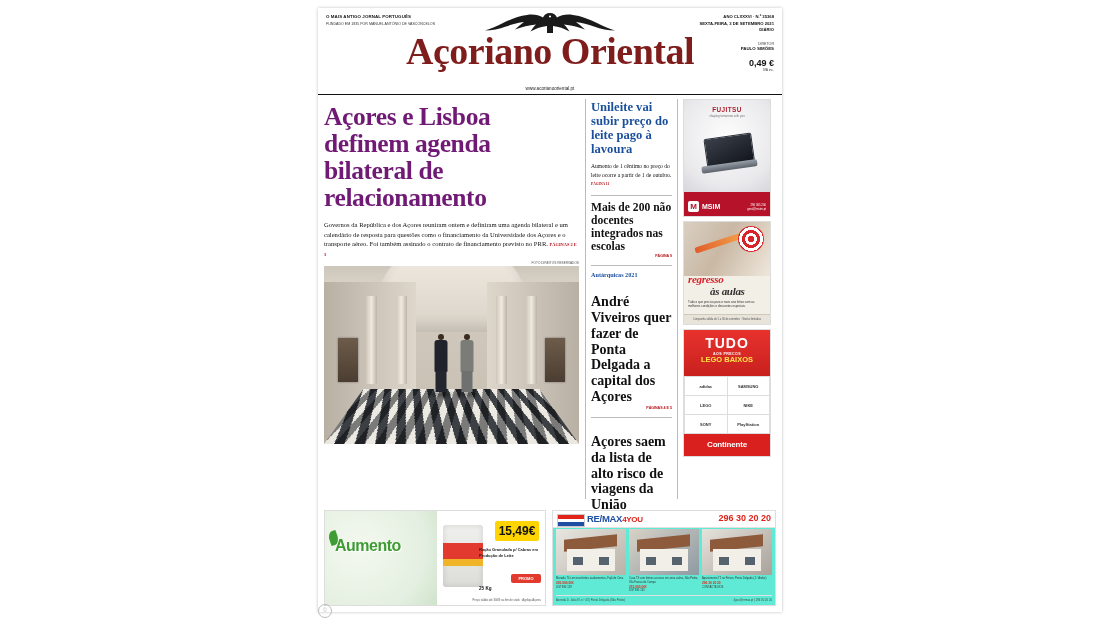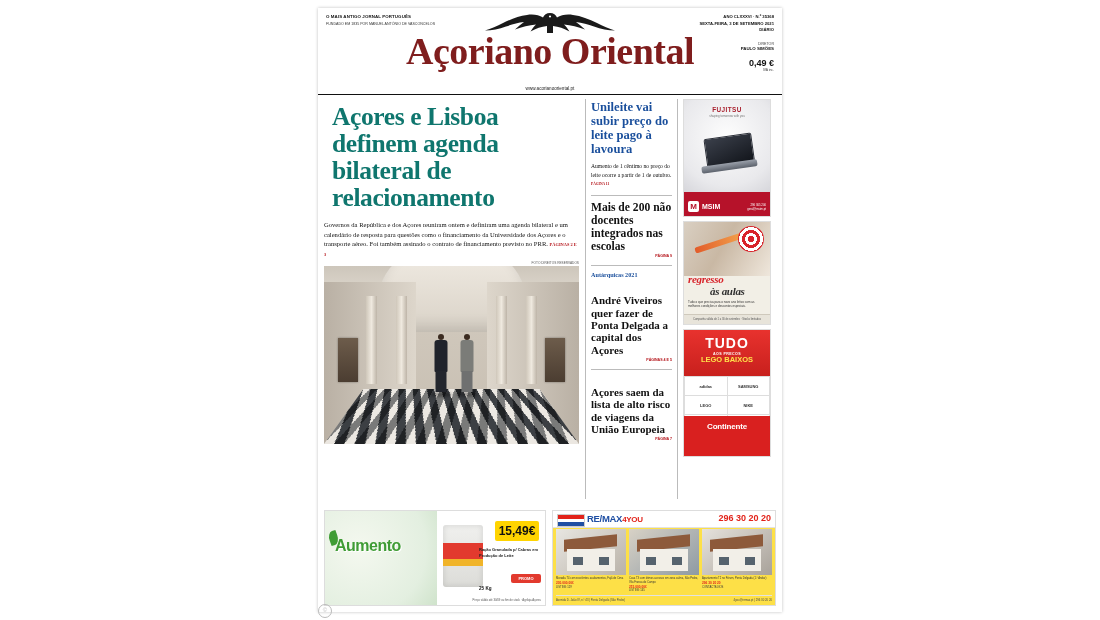--- a/index.html
+++ b/index.html
@@ -123,25 +123,25 @@
   }
   .col-ads {
     width: 98px;
     padding-left: 5px;
     box-sizing: border-box;
   }
   
   .lead-headline {
     font-family: "Liberation Serif", serif;
     font-weight: bold;
-    color: #0f766e;
+    color: #701a75;
     font-size: 25.5px;
     line-height: 1.06;
     letter-spacing: -0.4px;
-    margin: 4px 0 0 8px;
+    margin: 4px 0 0 0;
   }
   .lead-sub {
     font-family: "Liberation Serif", serif;
     font-size: 6.6px;
     line-height: 1.45;
     color: #111;
     margin-top: 9px;
   }
   .lead-sub .pag {
     color: #b31016;
@@ -253,21 +253,21 @@
   }
   .mid-lede .pag { color:#b31016; font-weight:bold; font-size:3.6px;}
   .rule { border-top:1px solid #bbb; margin:7px 0 5px 0; }
   .mid-head-black {
     font-family: "Liberation Serif", serif;
     font-weight: bold;
     color: #111;
     font-size: 11.6px;
     line-height: 1.12;
   }
-  .mid-head-black.small { font-size: 11px; margin-top: 16px; }
+  .mid-head-black.small { font-size: 14px; margin-top: 16px; }
   .kicker {
     font-family: "Liberation Serif", serif;
     font-weight: bold;
     color: #1a4f9c;
     font-size: 6.2px;
     margin-bottom: 3px;
   }
   .pag-right {
     font-family: "Liberation Sans", sans-serif;
     color:#b31016; font-weight:bold; font-size:3.6px;
@@ -375,21 +375,21 @@
     position:absolute; left:0; right:0; top:46px; bottom:22px;
     display:grid; grid-template-columns:1fr 1fr; grid-template-rows:repeat(3,1fr);
     gap:1px; background:#ddd; padding:1px;
   }
   .tudo-cell {
     background:#fff; display:flex; align-items:center; justify-content:center;
     font-family:"Liberation Sans", sans-serif; font-weight:bold; font-size:4px;
     color:#333;
   }
   .tudo-foot {
-    position:absolute; left:0; right:0; bottom:0; height:40px;
+    position:absolute; left:0; right:0; bottom:0; height:22px;
     background:#d9201f; color:#fff;
     font-family:"Liberation Sans", sans-serif; font-weight:bold;
     font-size:8px; text-align:center; line-height:22px; letter-spacing:-0.2px;
   }
   
   .bottom-strip {
     position:absolute; left:6px; right:6px; bottom:6px; height:96px;
     display:flex; gap:6px;
   }
   .ad-agri {
@@ -441,21 +441,21 @@
     position:absolute; right:4px; bottom:22px; width:30px; height:9px;
     background:#e23a2e; color:#fff; font-family:"Liberation Sans", sans-serif;
     font-size:4px; font-weight:bold; text-align:center; line-height:9px; border-radius:2px;
   }
   .agri-foot {
     position:absolute; right:4px; bottom:3px; width:90px; text-align:right;
     font-family:"Liberation Sans", sans-serif; font-size:2.8px; color:#555;
   }
   .ad-remax {
     flex:1; height:96px; position:relative; overflow:hidden;
-    background:#fde047; border:1px solid #ddd; box-sizing:border-box;
+    background:#5eead4; border:1px solid #ddd; box-sizing:border-box;
   }
   .remax-bar {
     position:absolute; left:0; right:0; top:0; height:16px; background:#fff;
     border-bottom:1px solid #e2e2e2;
   }
   .remax-logo {
     position:absolute; left:4px; top:2.5px; width:26px; height:11px;
     background: linear-gradient(#e2231a 0 33%, #fff 33% 66%, #1f4fa3 66% 100%);
     border:0.5px solid #ccc;
     font-family:"Liberation Sans", sans-serif; font-size:3px; color:#fff;

